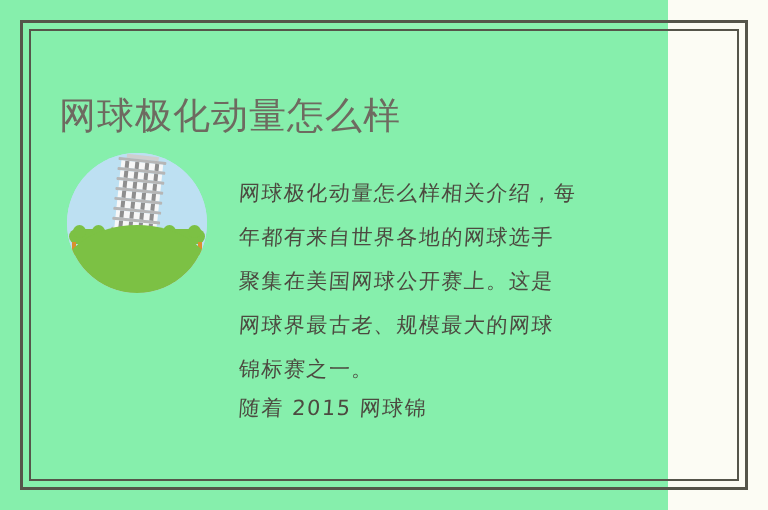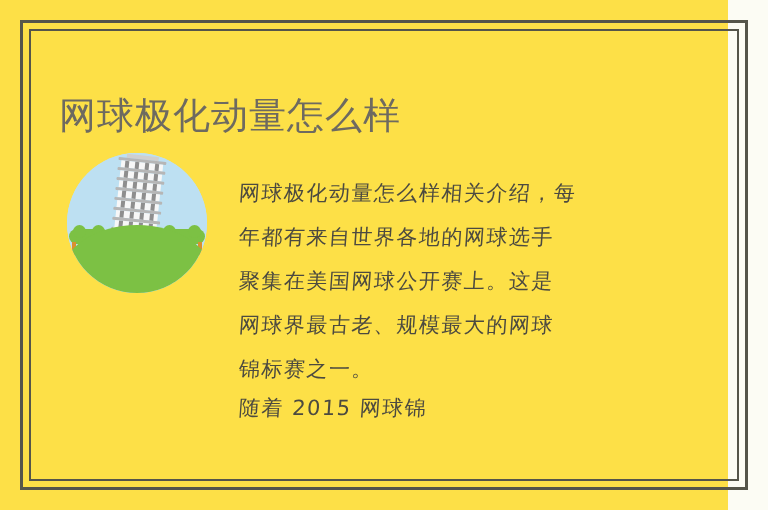--- a/index.html
+++ b/index.html
@@ -9,23 +9,23 @@
   body {
     width: 768px;
     height: 510px;
     background: #fcfcf4;
     font-family: "Liberation Sans", sans-serif;
     overflow: hidden;
   }
 
   .page {
     position: relative;
-    width: 728px;
+    width: 668px;
     height: 510px;
-    background: #fde047;
+    background: #86efac;
     box-sizing: border-box;
   }
 
   
   .frame-outer {
     position: absolute;
     left: 20px;
     top: 20px;
     width: 728px;
     height: 470px;

